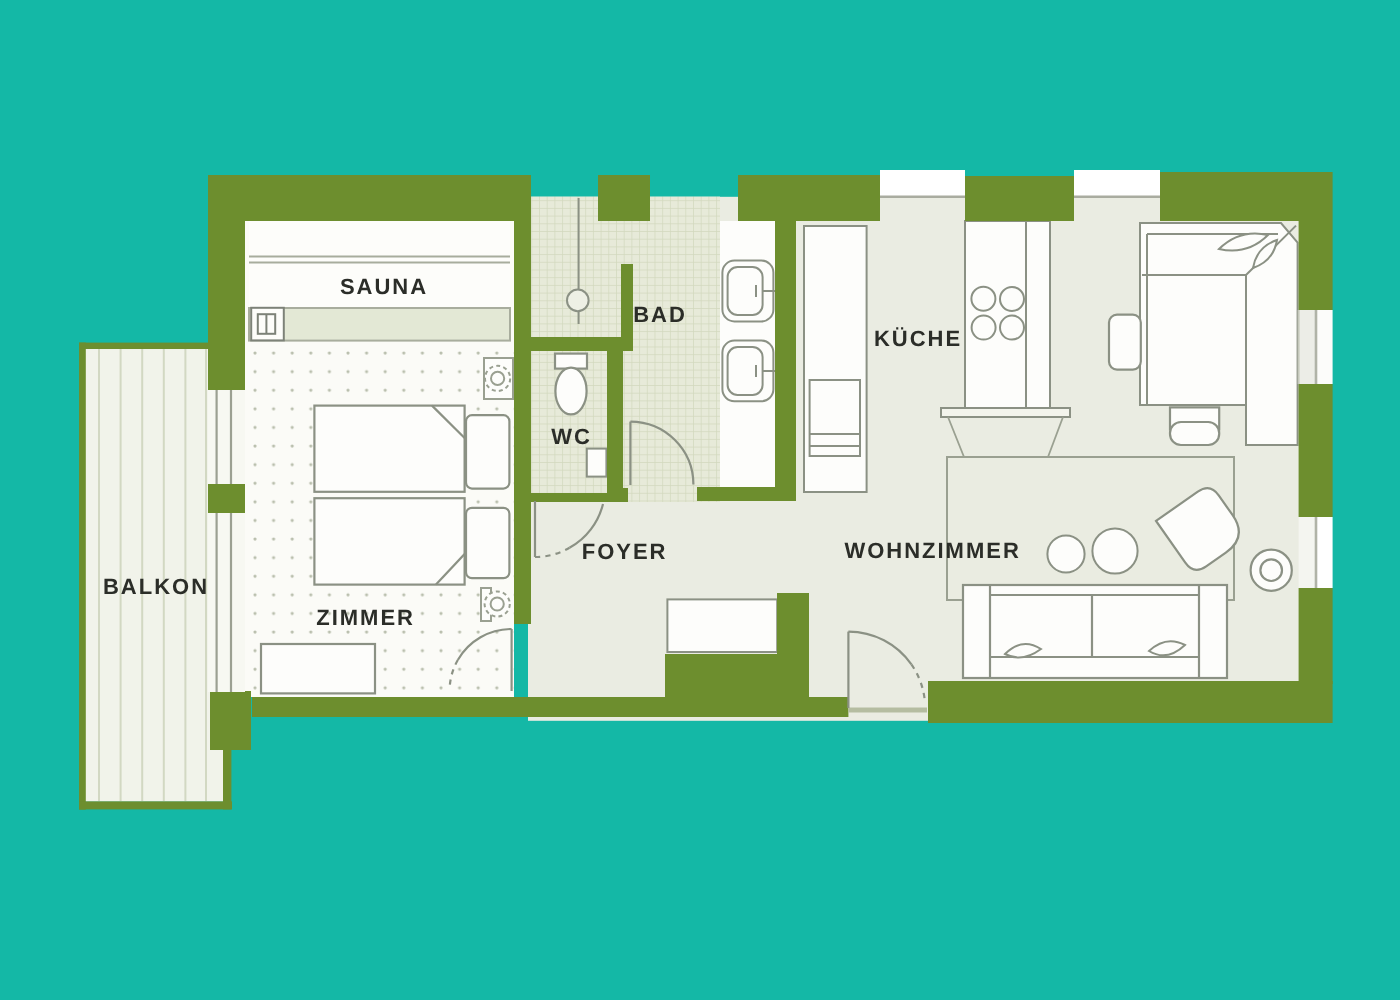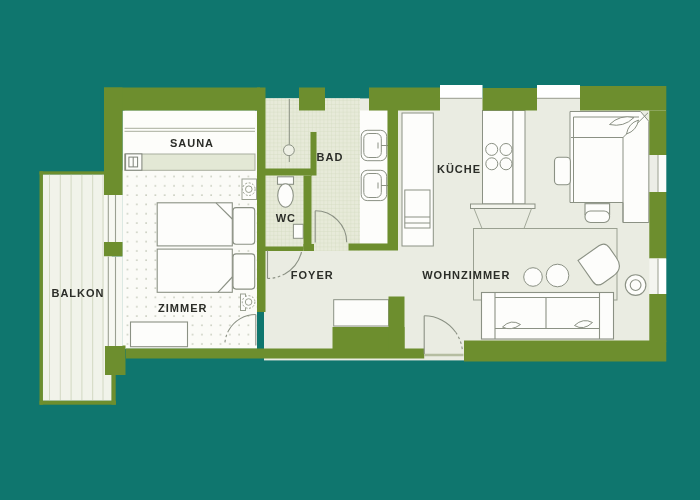--- a/index.html
+++ b/index.html
@@ -1,16 +1,16 @@
 <!DOCTYPE html>
 <html><head>
 <meta charset="utf-8">
 <style>
   html,body{margin:0;padding:0;background:#ffffff;}
-  .wrap{width:700px;height:500px;position:relative;overflow:hidden;background:#0f766e;}
+  .wrap{width:700px;height:500px;position:relative;overflow:hidden;background:#14b8a6;}
   text{font-family:"Liberation Sans",sans-serif;font-weight:bold;font-size:11px;letter-spacing:1px;fill:#2b2d28;}
 </style>
 </head>
 <body>
 <div class="wrap">
 <svg width="700" height="500" viewBox="0 0 700 500" xmlns="http://www.w3.org/2000/svg">
 <defs>
   <pattern id="tile" width="3.85" height="3.85" patternUnits="userSpaceOnUse">
     <rect width="3.85" height="3.85" fill="#e7ead9"></rect>
     <path d="M0 0H3.85M0 0V3.85" stroke="#d2d8bd" stroke-width="0.7" fill="none"></path>

